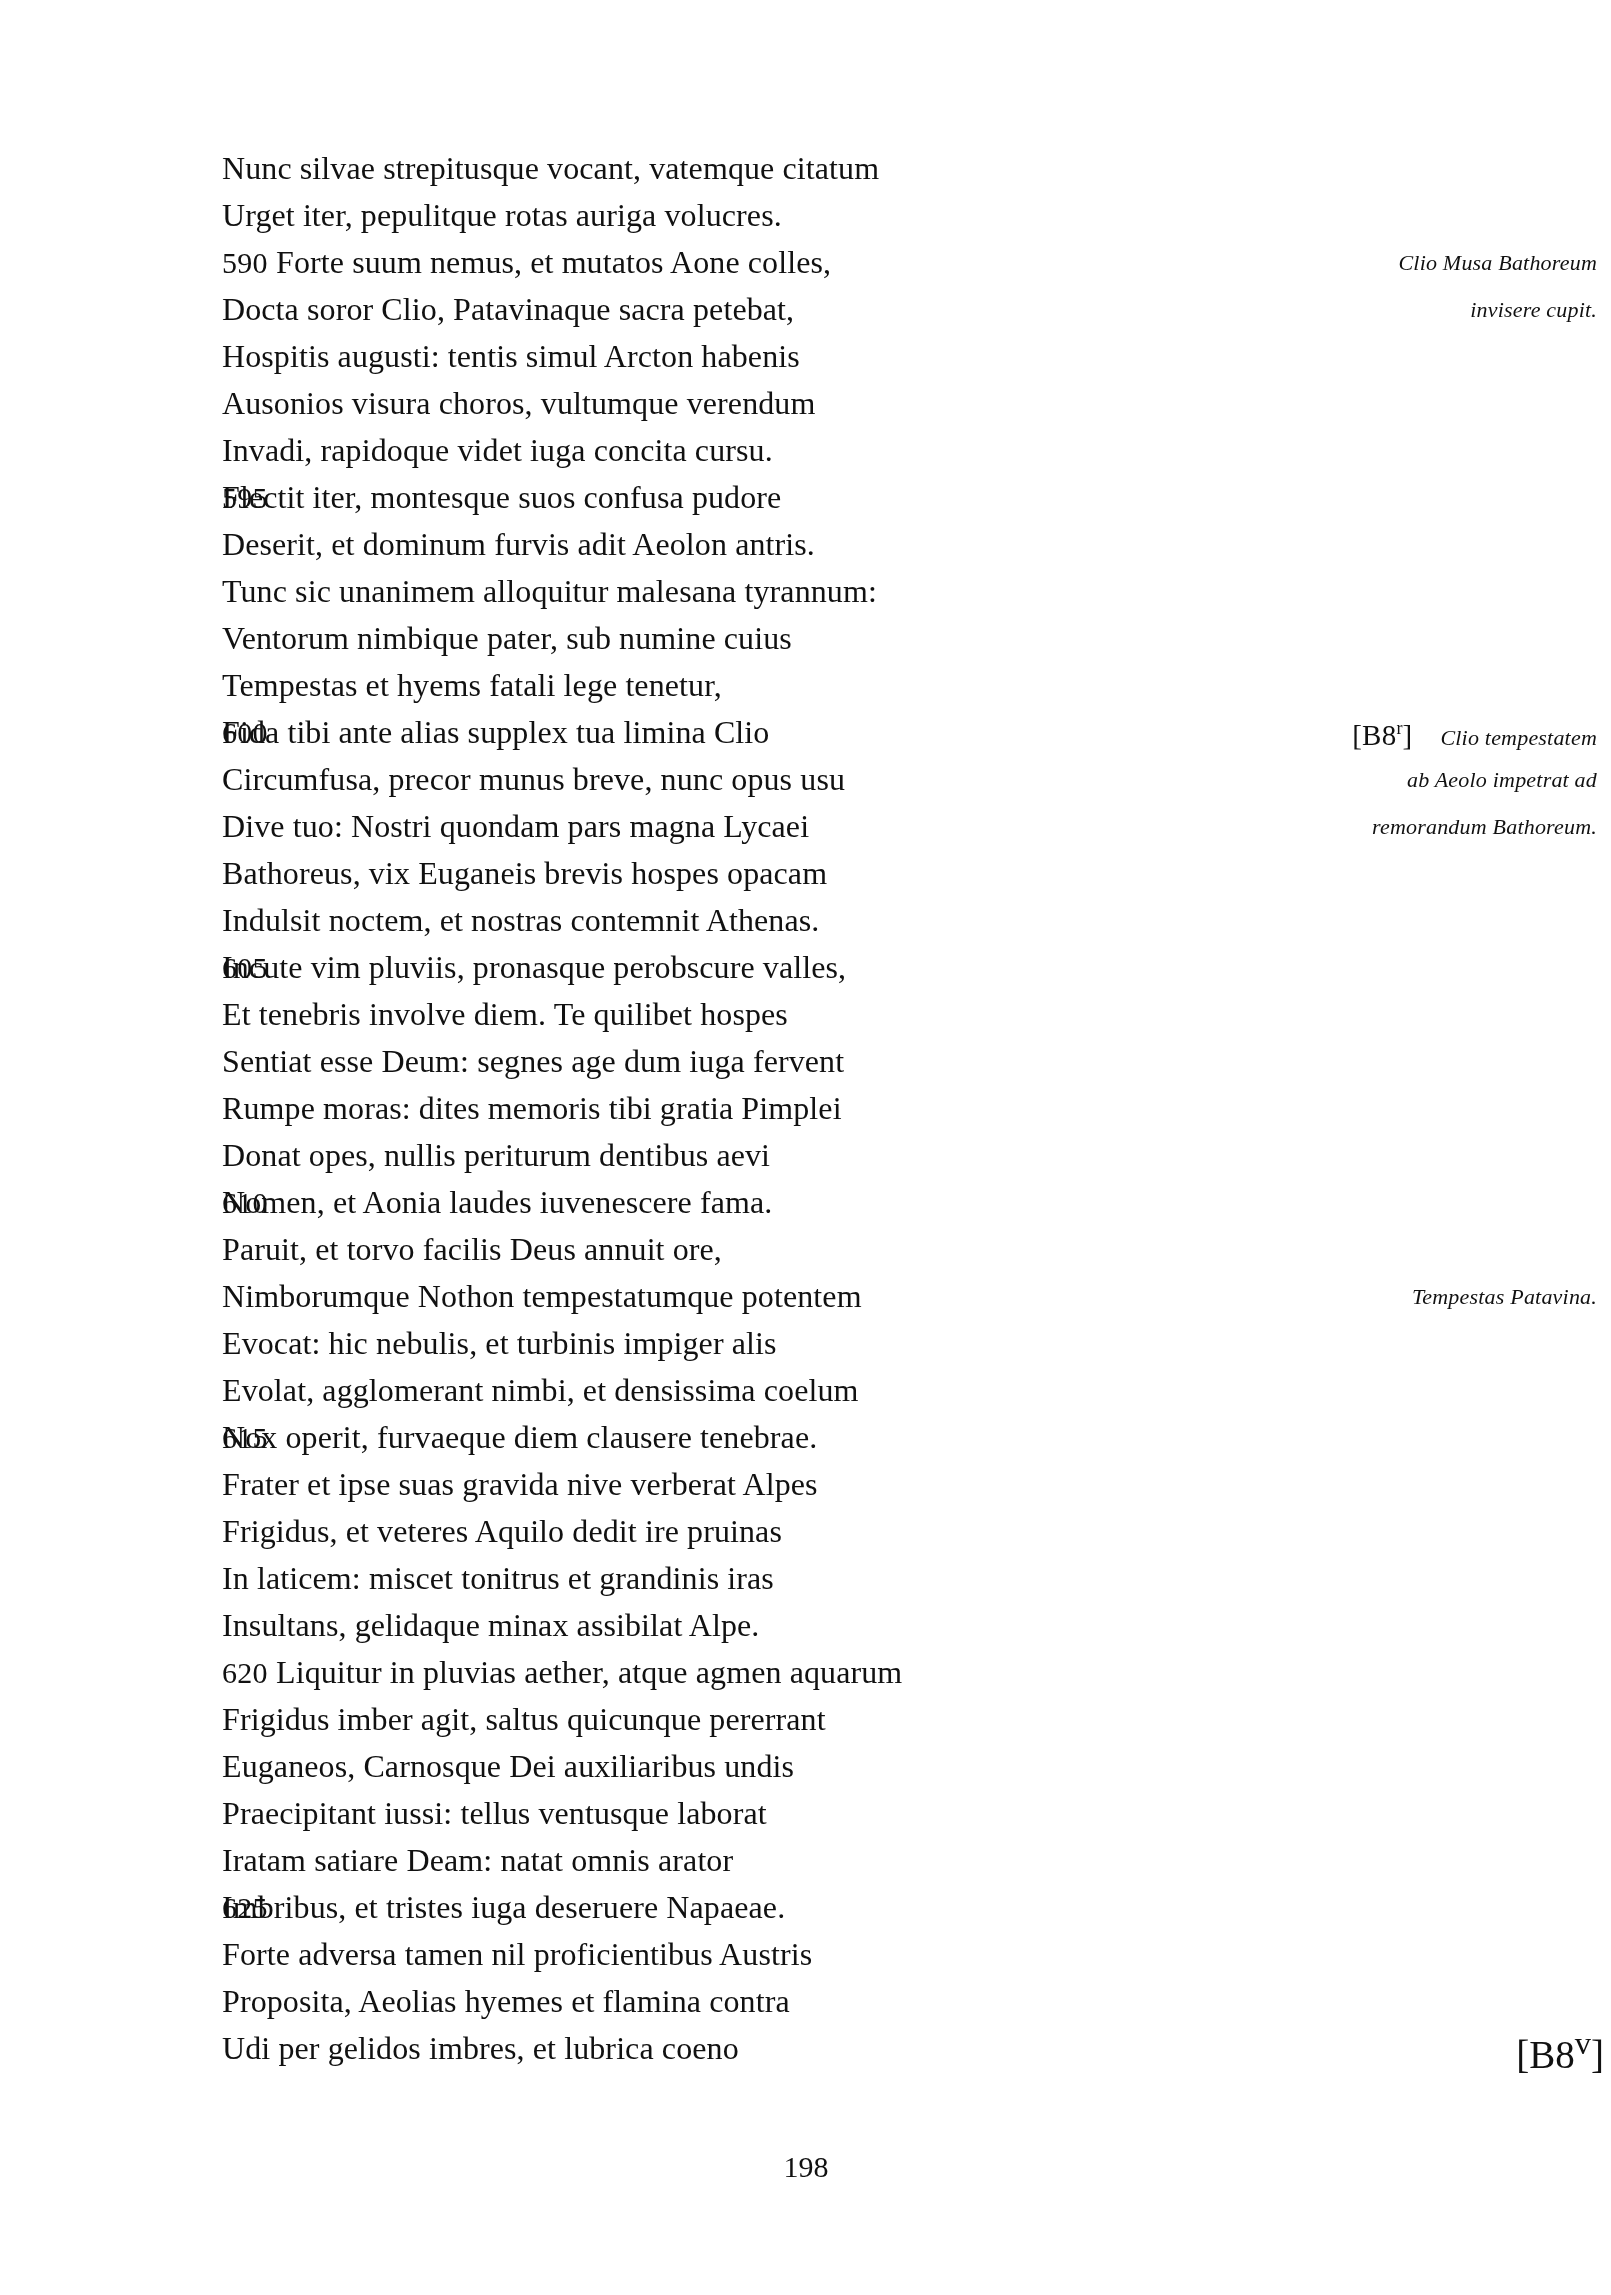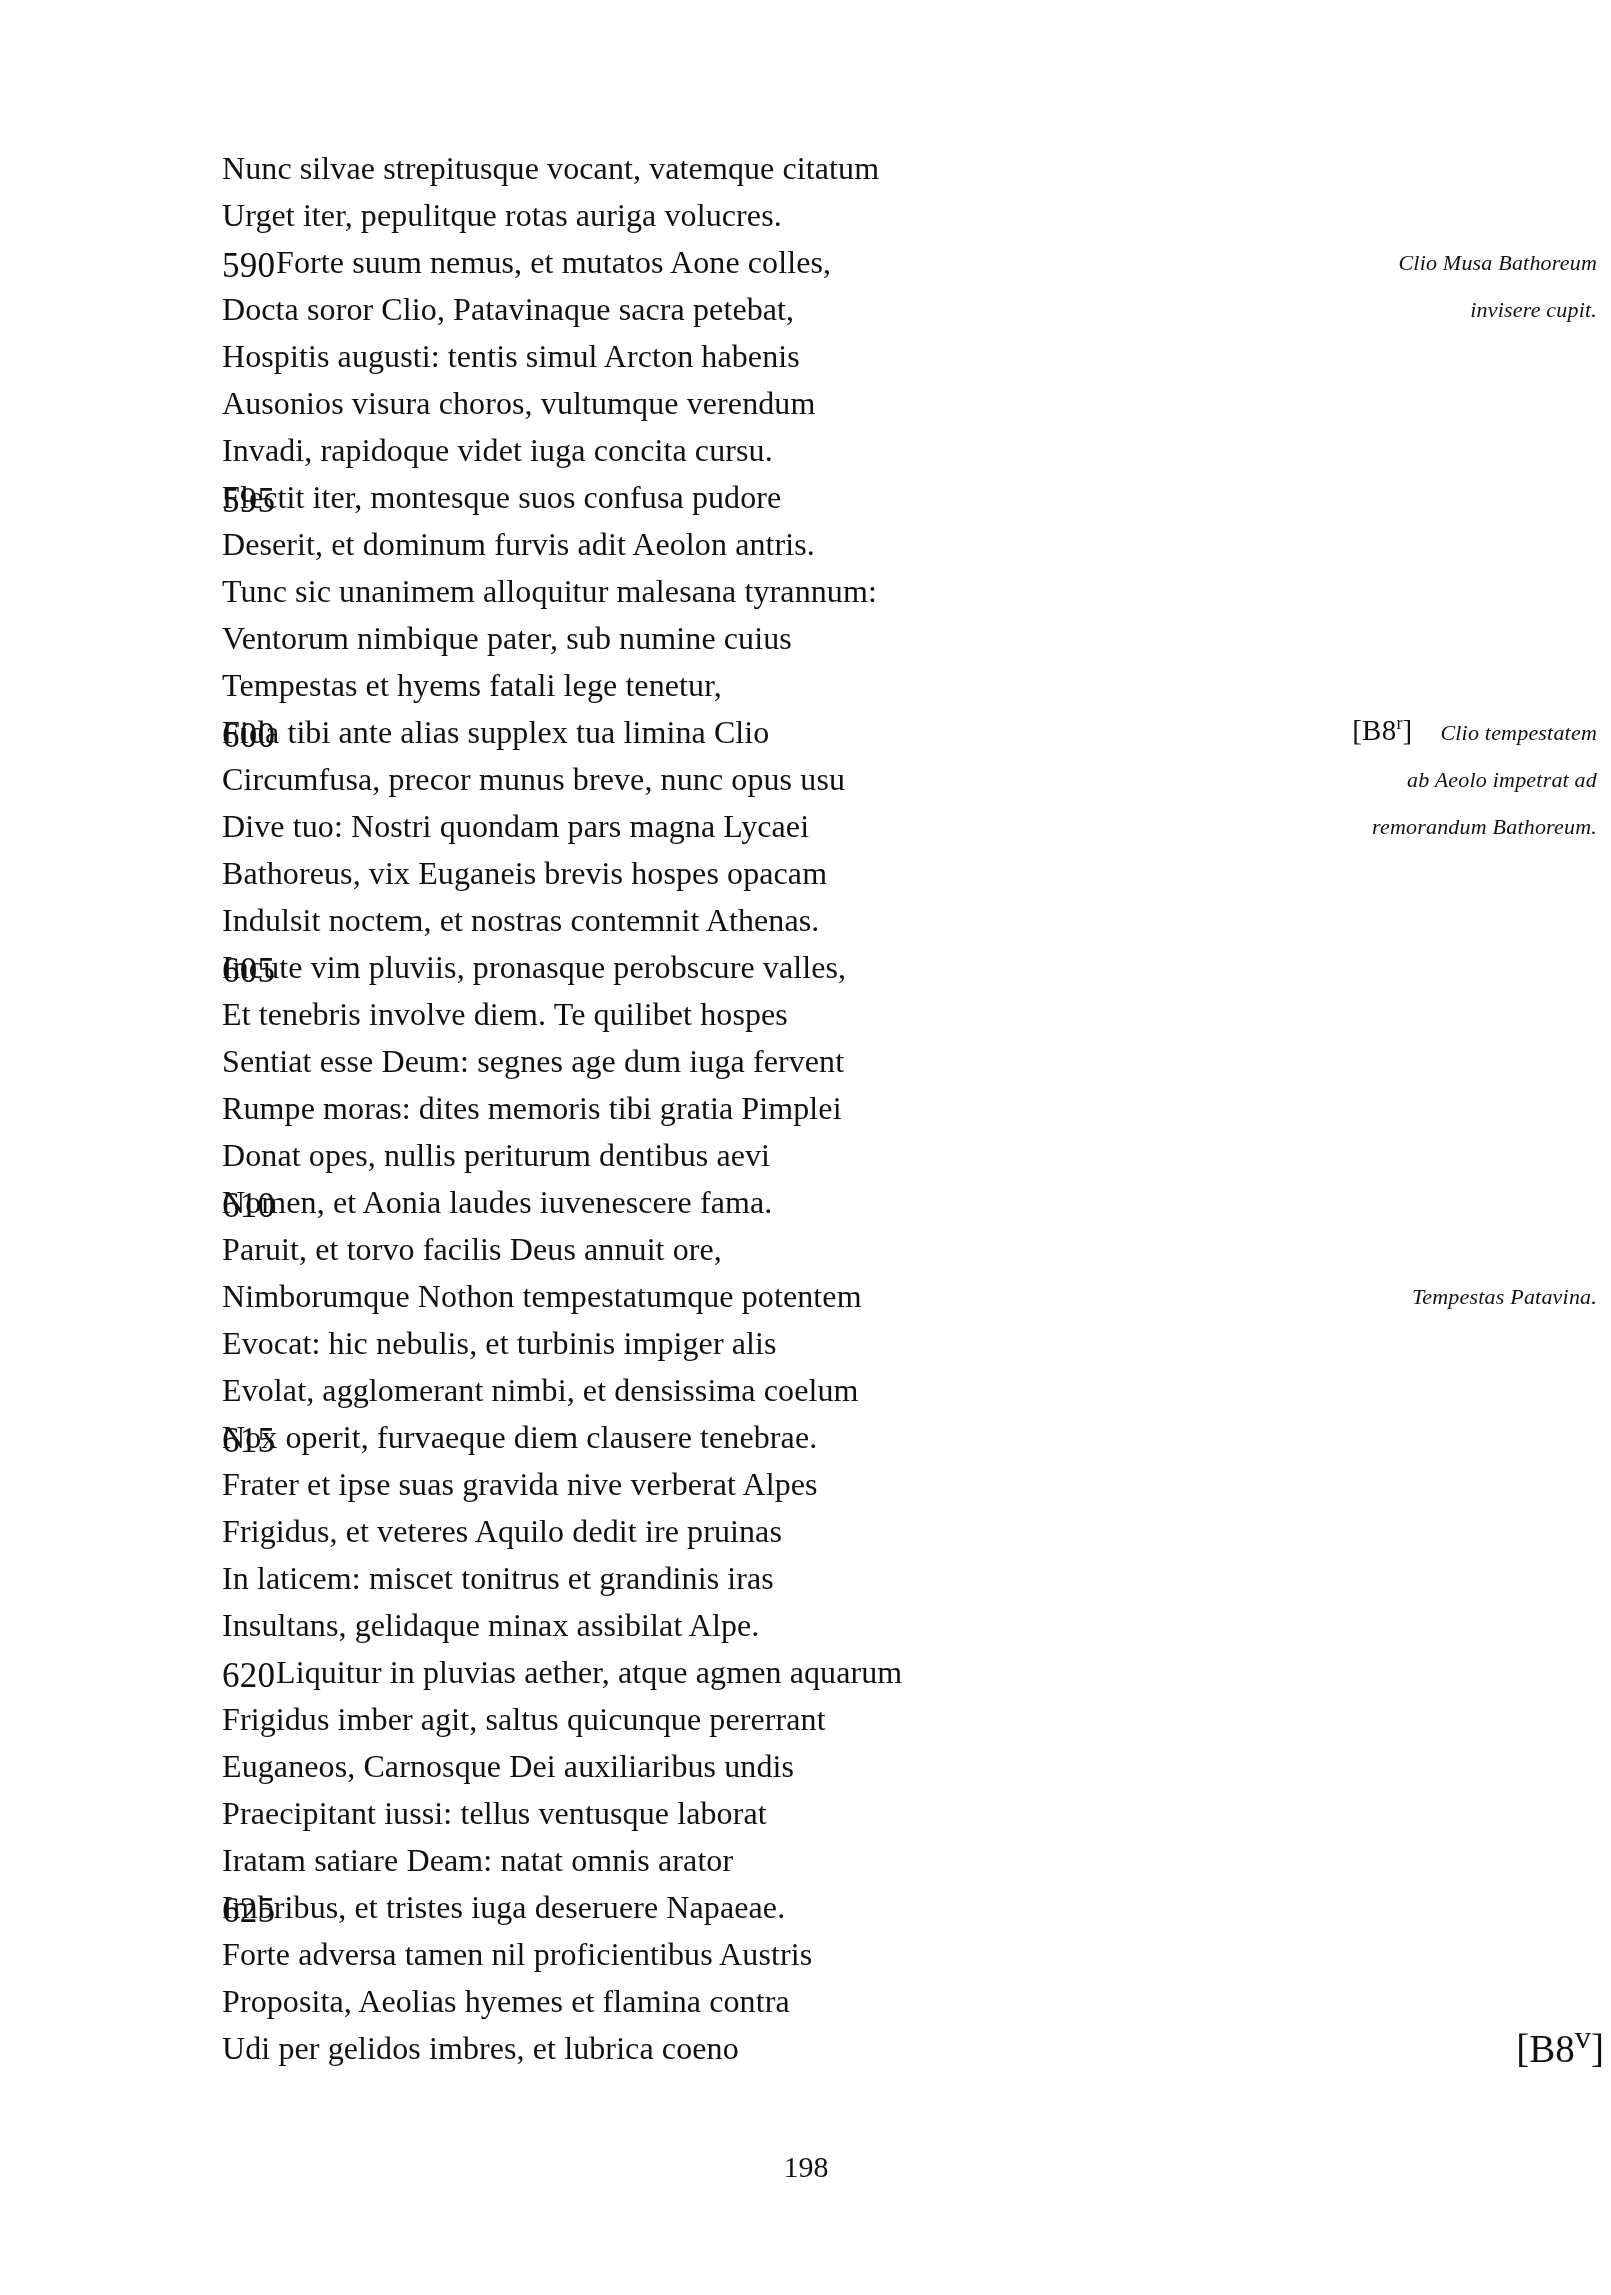--- a/index.html
+++ b/index.html
@@ -21,31 +21,31 @@
     box-sizing: border-box;
   }
   .poem {
     position: absolute;
     left: 0;
     top: 145px;
     width: 1612px;
   }
   .line-row {
     display: flex;
-    align-items: flex-end;
+    align-items: center;
     width: 1612px;
     height: 47px;
   }
   .linenum {
     width: 91px;
     min-width: 91px;
     text-align: left;
     padding-left: 222px;
     box-sizing: border-box;
-    font-size: 35px;
+    font-size: 30px;
     letter-spacing: 0.2px;
   }
   .versetext {
     flex: 0 0 auto;
     width: 843px;
     font-size: 32px;
     line-height: 47px;
     white-space: pre;
     letter-spacing: 0.1px;
   }

